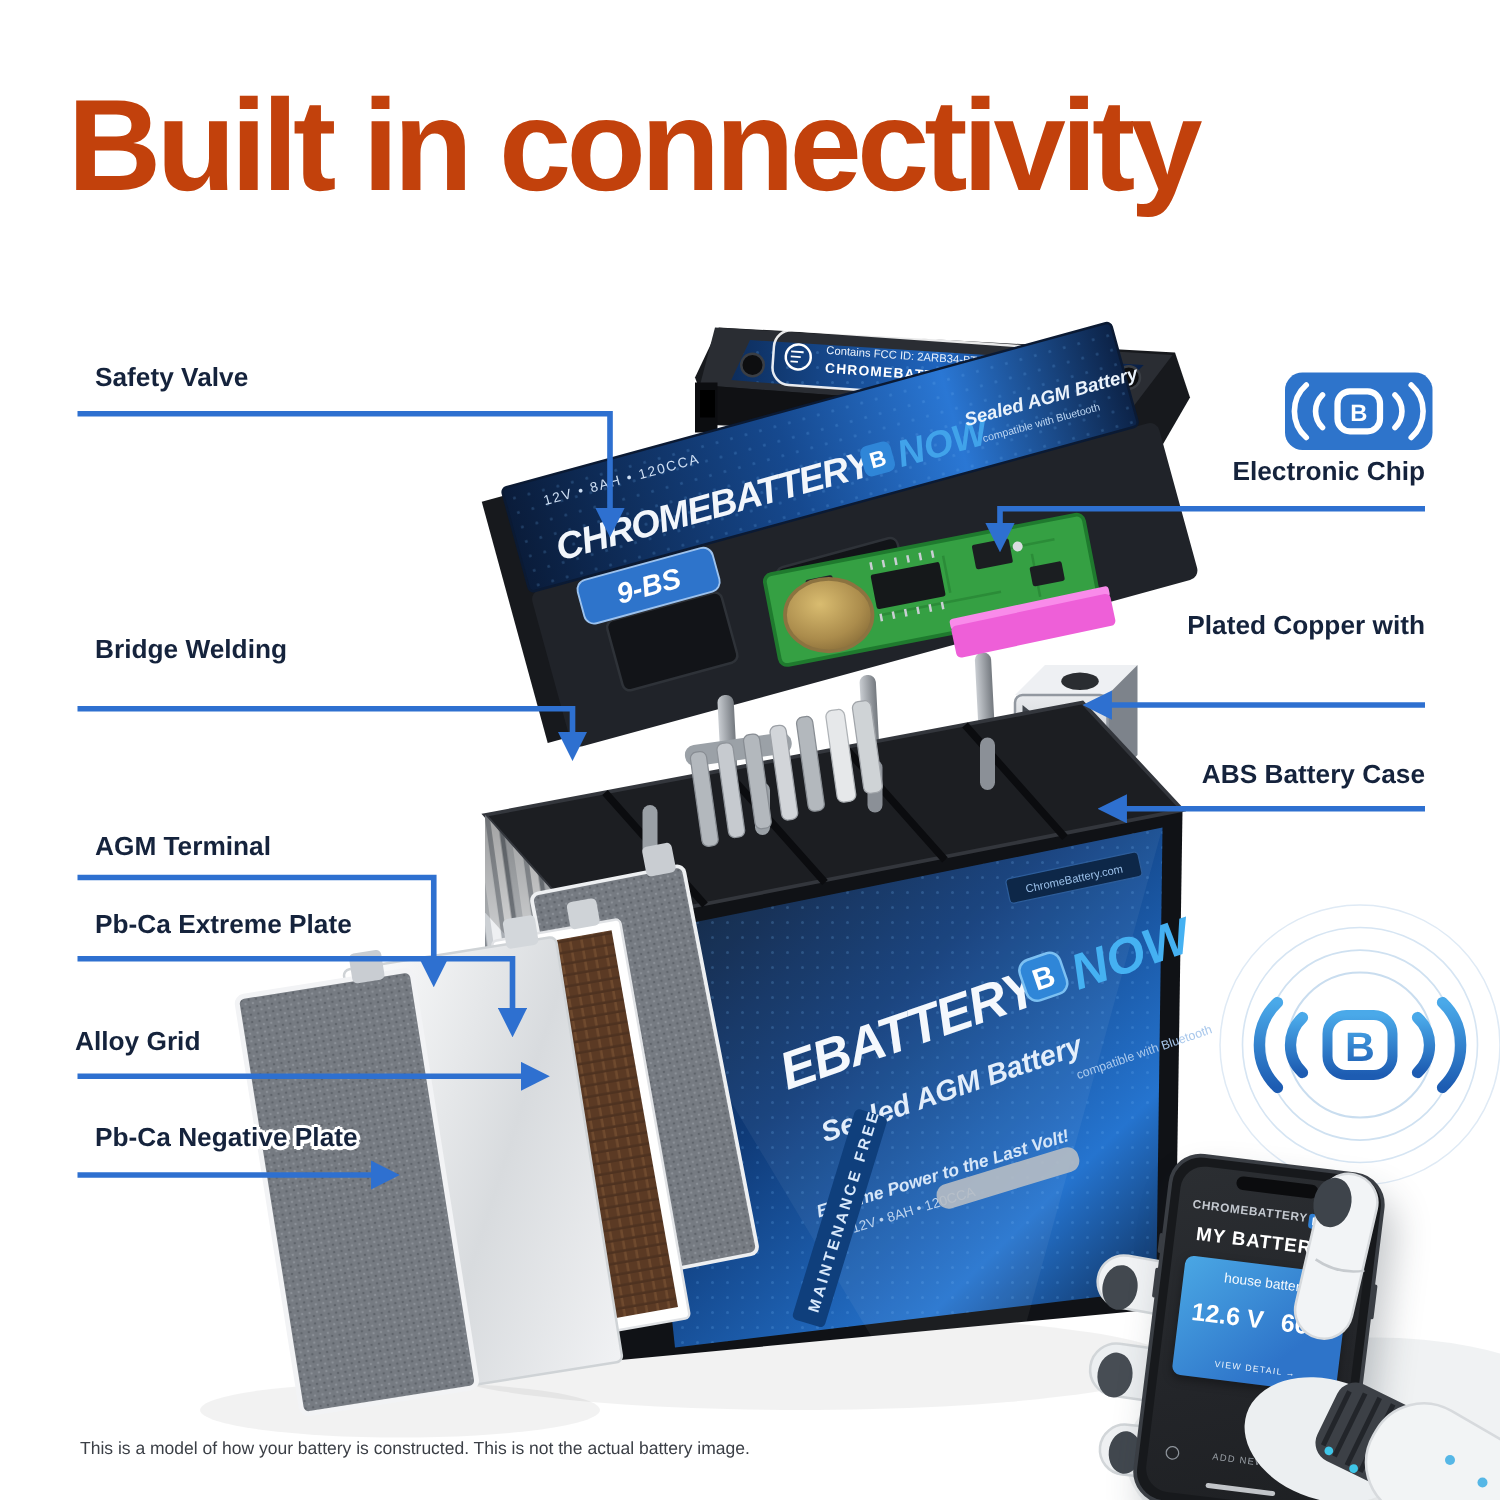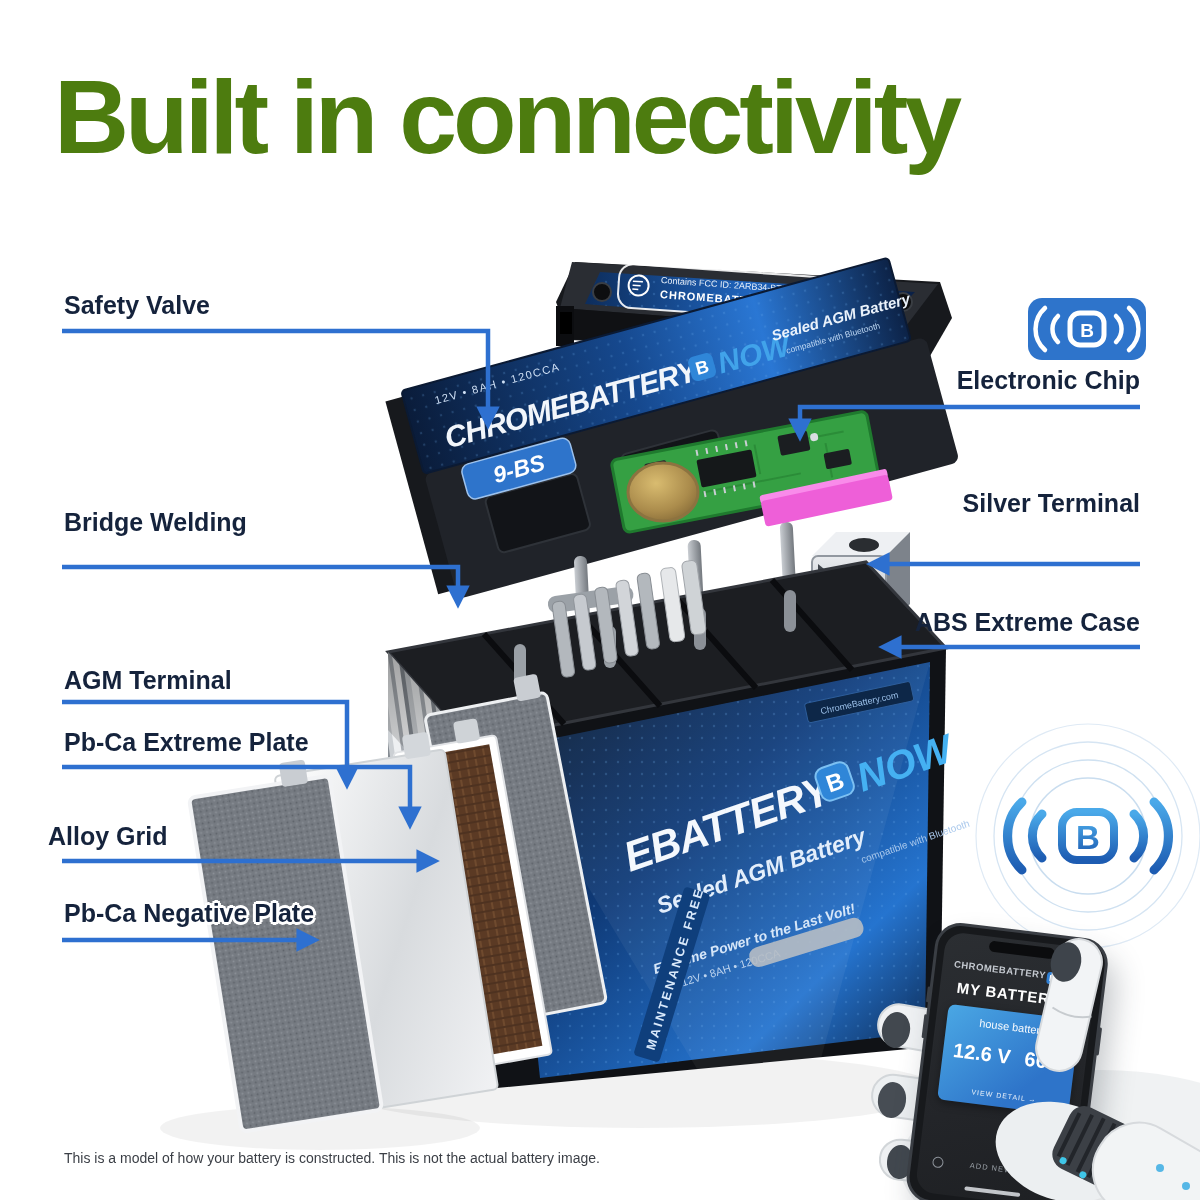--- a/index.html
+++ b/index.html
@@ -1,22 +1,22 @@
 <!DOCTYPE html>
 <html><head>
 <meta charset="utf-8">
 <style>
   html,body{margin:0;padding:0;}
   body{width:1200px;height:1200px;position:relative;background:#ffffff;overflow:hidden;
        font-family:"Liberation Sans", sans-serif;}
   .stage{position:absolute;inset:0;}
   svg text{font-family:"Liberation Sans", sans-serif;}
   .page-title{position:absolute;left:54px;top:58px;width:1120px;
-     font-size:104px;font-weight:700;letter-spacing:-4px;color:#4d7c0f;z-index:10;}
-  .callout{position:absolute;font-size:25px;font-weight:700;color:#15233c;z-index:10;white-space:nowrap;}
+     font-size:104px;font-weight:700;letter-spacing:-4px;color:#c2410c;z-index:10;}
+  .callout{position:absolute;font-size:21px;font-weight:700;color:#15233c;z-index:10;white-space:nowrap;margin-left:12px;}
   .callout.right{text-align:left;}
   .outlined{text-shadow:-2px -2px 0 #fff,2px -2px 0 #fff,-2px 2px 0 #fff,2px 2px 0 #fff,0 3px 0 #fff,0 -3px 0 #fff,3px 0 0 #fff,-3px 0 0 #fff;}
   .disclaimer{position:absolute;left:64px;top:1150px;font-size:14px;color:#3b3f46;z-index:10;}
   
   .phone{position:absolute;left:938px;top:920px;width:168px;height:276px;z-index:20;
      transform:rotate(7deg);transform-origin:top left;
      background:#17191c;border:3px solid #3a3e44;border-radius:26px;
      box-shadow:10px 18px 30px rgba(40,50,60,.28);}
   .phone .screen{position:absolute;left:7px;top:7px;right:7px;bottom:7px;border-radius:19px;
      background:linear-gradient(160deg,#2b2e32,#232529 60%,#1e2023);overflow:hidden;}
@@ -331,23 +331,23 @@
 
 <div class="callout" style="left:64px;top:291px">Safety Valve</div>
 <div class="callout" style="left:64px;top:508px">Bridge Welding</div>
 <div class="callout" style="left:64px;top:666px">AGM Terminal</div>
 <div class="callout" style="left:64px;top:728px">Pb-Ca Extreme Plate</div>
 <div class="callout" style="left:48px;top:822px">Alloy Grid</div>
 <div class="callout outlined" style="left:64px;top:899px">Pb-Ca Negative Plate</div>
 
 <div class="callout right" style="right:60px;top:366px">Electronic Chip</div>
 <div class="callout right" style="right:60px;top:489px">
-  <div>Silver Terminal</div>
+  <div>Plated Copper with</div>
 </div>
-<div class="callout right" style="right:60px;top:608px">ABS Extreme Case</div>
+<div class="callout right" style="right:60px;top:608px">ABS Battery Case</div>
 
 <div class="disclaimer">This is a model of how your battery is constructed. This is not the actual battery image.</div>
 
 <div class="phone">
   <div class="sidebtn" style="left:-5px;top:64px;height:16px"></div>
   <div class="sidebtn" style="left:-5px;top:92px;height:24px"></div>
   <div class="sidebtn" style="right:-5px;top:84px;height:28px"></div>
   <div class="screen">
     <div class="notch"></div>
     <div class="brandrow"><span>CHROMEBATTERY</span><span class="logo-b">B</span><span class="now">NOW</span></div>

